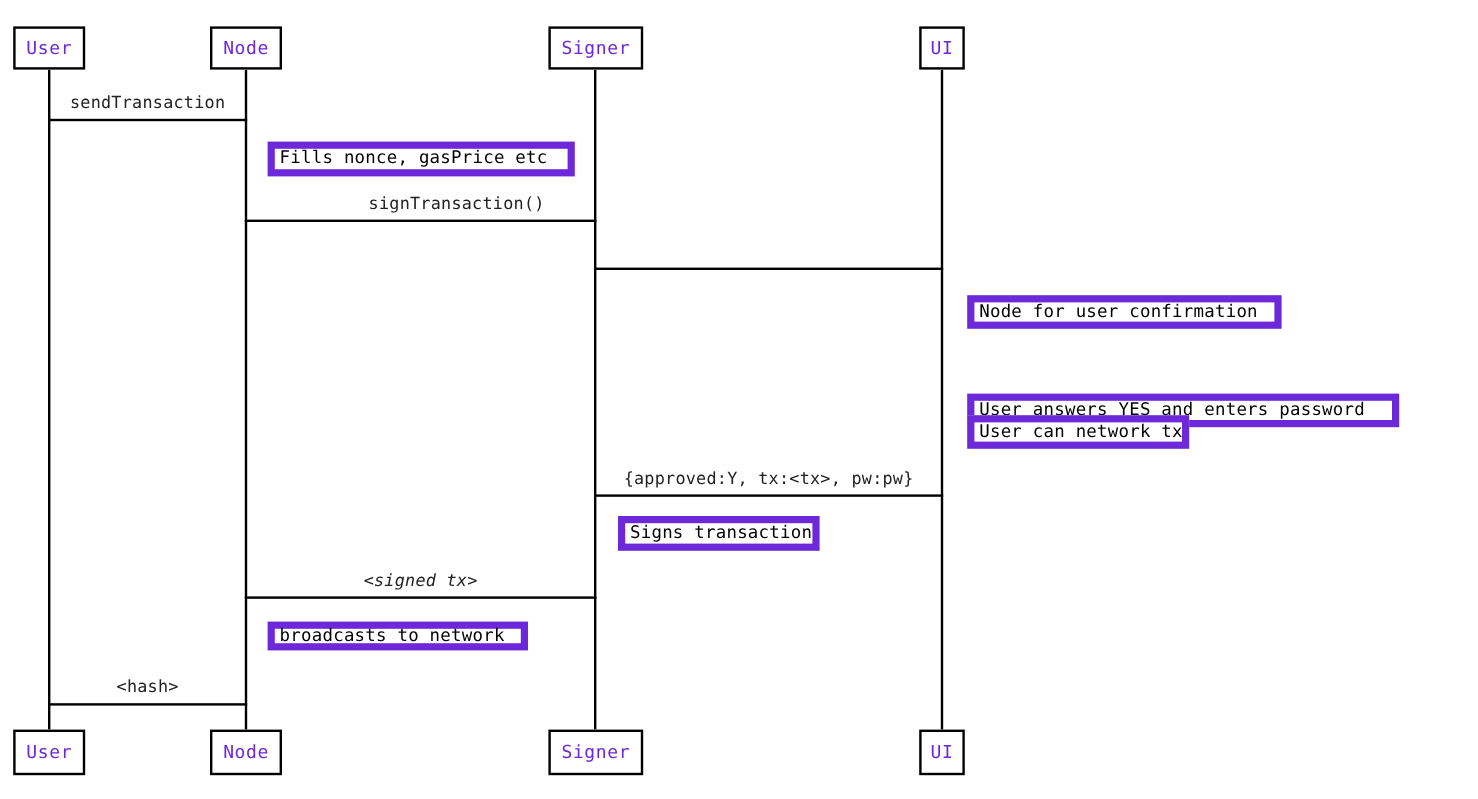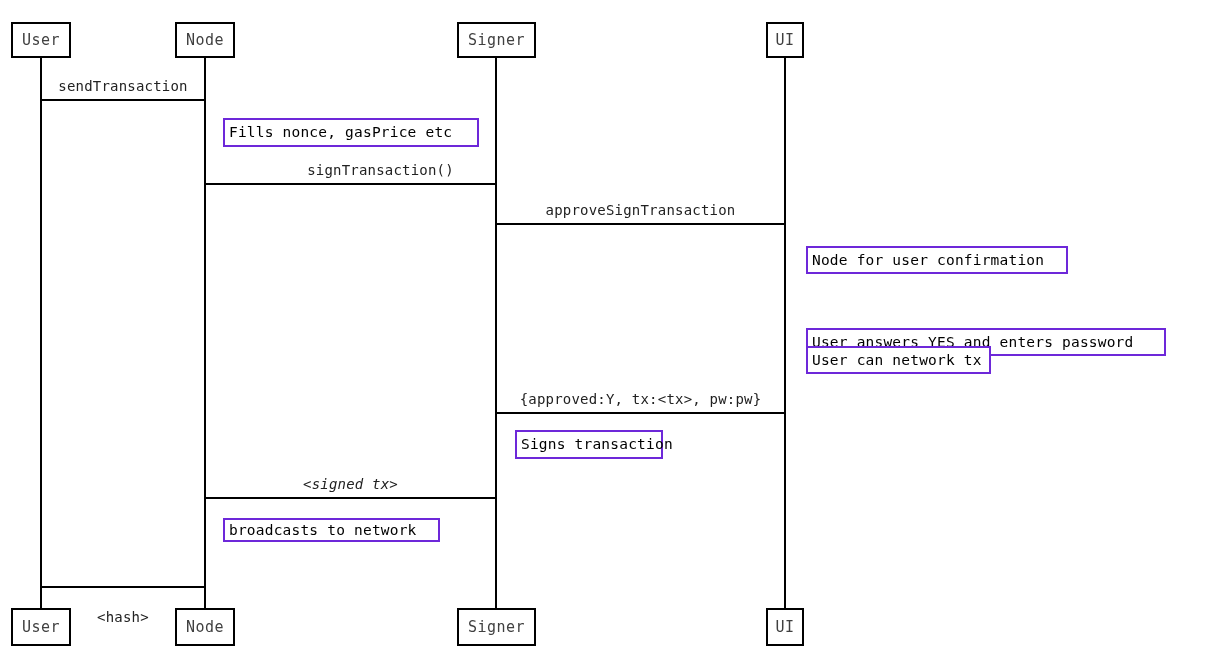--- a/index.html
+++ b/index.html
@@ -24,21 +24,21 @@
   .participant {
     position: absolute;
     box-sizing: border-box;
     border: 2px solid #000000;
     background: #ffffff;
     display: flex;
     align-items: center;
     justify-content: center;
     font-size: 15px;
     line-height: 1;
-    color: #404040;
+    color: #6d28d9;
     letter-spacing: 0.5px;
     z-index: 4;
   }
 
   
   .lifeline {
     position: absolute;
     width: 2px;
     background: #000000;
     z-index: 1;
@@ -61,21 +61,21 @@
     letter-spacing: 0.2px;
   }
   .message-label.center {
     text-align: center;
   }
 
   
   .note {
     position: absolute;
     box-sizing: border-box;
-    border: 2px solid #6d28d9;
+    border: 6px solid #6d28d9;
     background: #ffffff;
     display: flex;
     align-items: center;
     font-size: 14.5px;
     line-height: 1;
     color: #000000;
     padding-left: 4px;
     white-space: nowrap;
     overflow: visible;
     z-index: 5;
@@ -118,43 +118,42 @@
       <span>UI</span>
     </div>
 
   <div class="message" style="left:40px; top:99px; width:166px;"></div>
   <div class="message-label center" style="left:40px; top:79px; width:166px;">sendTransaction</div>
 
   <div class="message" style="left:204px; top:183px; width:293px;"></div>
   <div class="message-label center" style="left:204px; top:163px; width:293px;padding-left:30px;">signTransaction()</div>
 
   <div class="message" style="left:495px; top:223px; width:291px;"></div>
-  <div class="message-label center" style="left:495px; top:203px; width:291px;">approveSignTransaction</div>
 
   <div class="message" style="left:495px; top:412px; width:291px;"></div>
   <div class="message-label center" style="left:493px; top:392px; width:295px;">{approved:Y, tx:&lt;tx&gt;, pw:pw}</div>
 
   <div class="message" style="left:204px; top:497px; width:293px;"></div>
   <div class="message-label center" style="left:204px; top:477px; width:293px;font-style:italic;">&lt;signed tx&gt;</div>
 
   <div class="message" style="left:40px; top:586px; width:166px;"></div>
-  <div class="message-label center" style="left:40px; top:566px; width:166px;margin-top:44px;">&lt;hash&gt;</div>
+  <div class="message-label center" style="left:40px; top:566px; width:166px;">&lt;hash&gt;</div>
 
   <div class="note" style="left:223px; top:118px; width:256px; height:29px;">
       <span>Fills nonce, gasPrice etc</span>
     </div>
   <div class="note" style="left:806px; top:246px; width:262px; height:28px;">
       <span>Node for user confirmation</span>
     </div>
   <div class="note" style="left:806px; top:296px; width:360px; height:28px;margin-top:32px;">
       <span>User answers YES and enters password</span>
     </div>
   <div class="note" style="left:806px; top:346px; width:185px; height:28px;">
       <span>User can network tx</span>
     </div>
-  <div class="note" style="left:515px; top:430px; width:148px; height:29px;">
+  <div class="note" style="left:515px; top:430px; width:168px; height:29px;">
       <span>Signs transaction</span>
     </div>
   <div class="note" style="left:223px; top:518px; width:217px; height:24px;">
       <span>broadcasts to network</span>
     </div>
 
 </div>
 
 </body></html>

